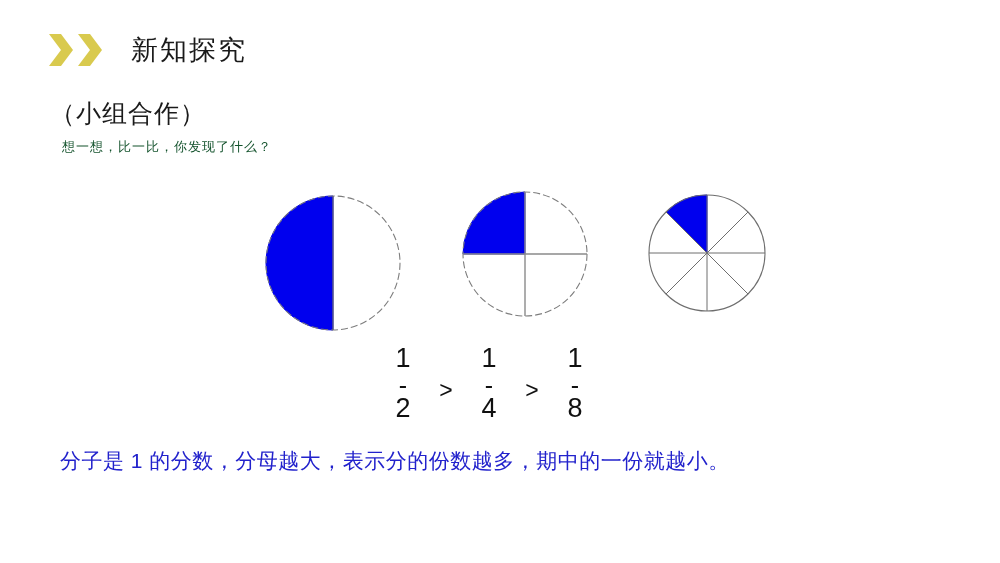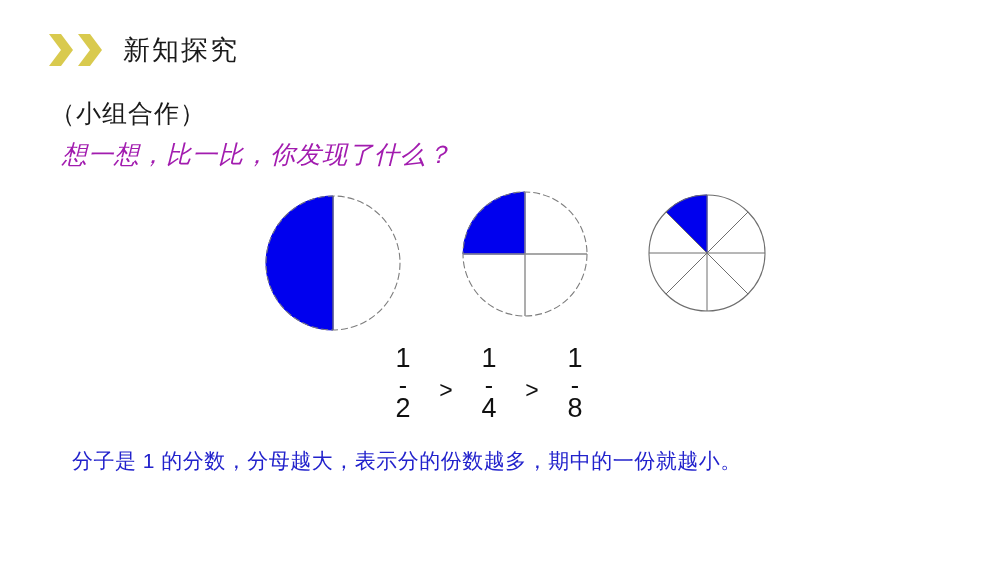--- a/index.html
+++ b/index.html
@@ -23,20 +23,21 @@
   }
 
   
   .header {
     position: absolute;
     left: 48px;
     top: 26px;
     display: flex;
     align-items: center;
     height: 48px;
+    gap: 8px;
   }
   .chevrons {
     display: flex;
     align-items: center;
     gap: 3px;
     margin-right: 20px;
   }
   .chev {
     width: 26px;
     height: 34px;
@@ -56,25 +57,24 @@
     top: 97px;
     font-size: 25px;
     color: #1a1a1a;
     letter-spacing: 1px;
     white-space: nowrap;
   }
   .question {
     position: absolute;
     left: 62px;
     top: 138px;
-    font-size: 25px;
-    color: #a21caf;
+    font-size: 13px;
+    color: #14532d;
     letter-spacing: 1px;
     white-space: nowrap;
-    font-style: italic;
   }
 
   
   .figures {
     position: absolute;
     left: 0;
     top: 0;
     width: 1000px;
     height: 563px;
     pointer-events: none;
@@ -113,21 +113,21 @@
     font-size: 23px;
     color: #101010;
     width: 60px;
     text-align: center;
     margin-top: 32px;
   }
 
   
   .conclusion {
     position: absolute;
-    left: 72px;
+    left: 60px;
     top: 447px;
     font-size: 21px;
     color: #2222cc;
     letter-spacing: 0.5px;
     white-space: nowrap;
   }
 </style>
 </head>
 <body>
 

